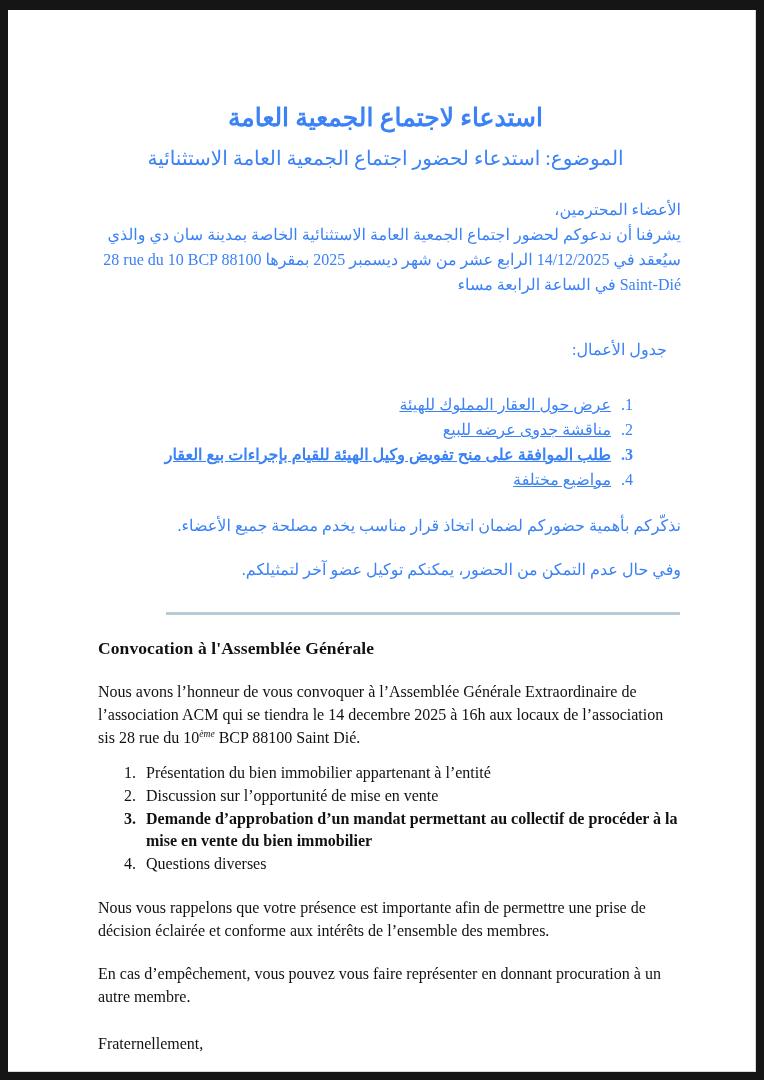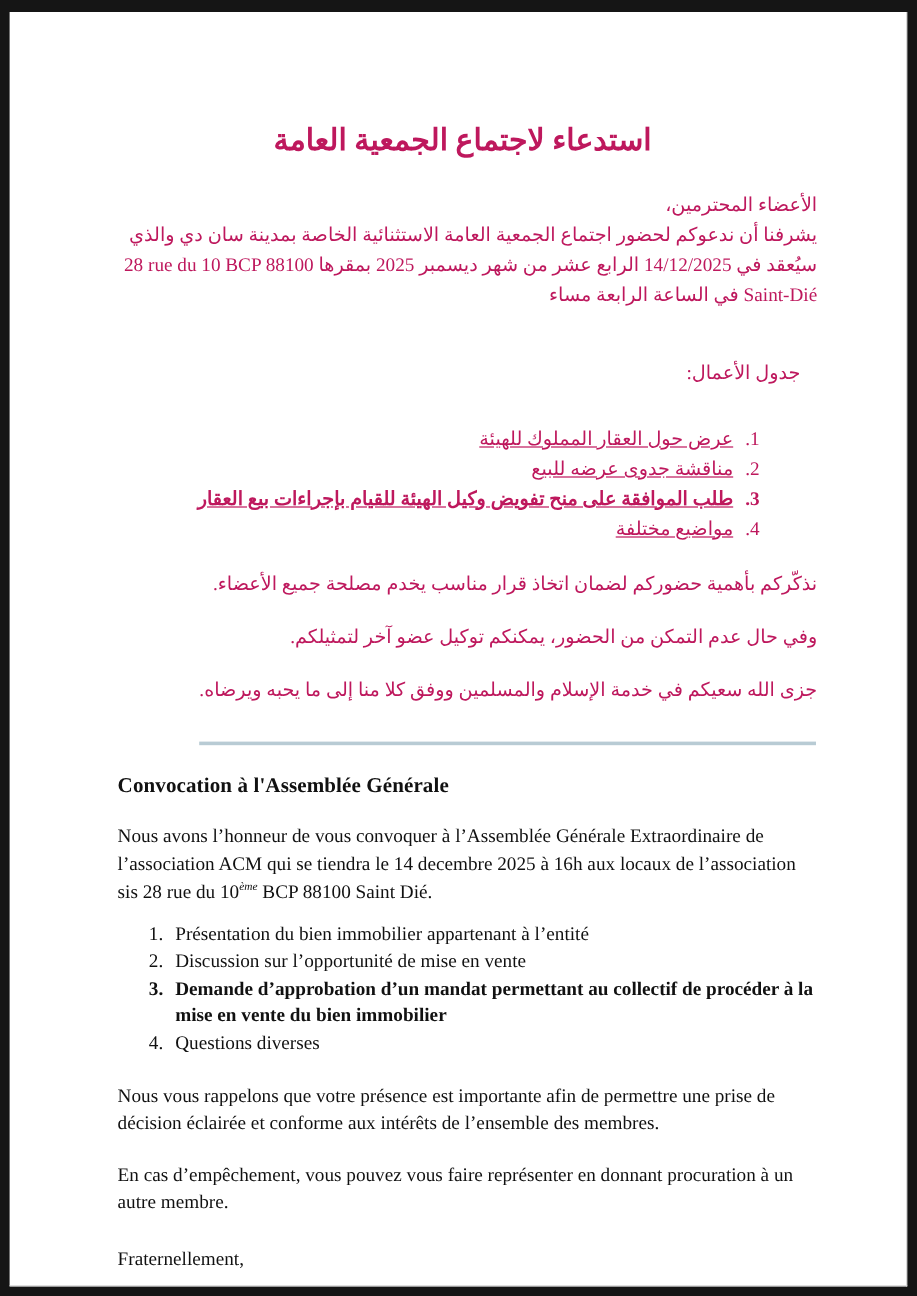--- a/index.html
+++ b/index.html
@@ -42,21 +42,21 @@
     width: 100%;
     height: 100%;
     box-sizing: border-box;
     padding: 0 12px;
   }
 
   
   .ar-block {
     direction: rtl;
     text-align: right;
-    color: #be185d;
+    color: #3b82f6;
     padding: 0 62px 0 70px;
   }
   .ar-title {
     text-align: center;
     font-weight: bold;
     font-size: 25px;
     line-height: 1.25;
     letter-spacing: 0px;
     margin: 0;
     padding-top: 92px;
@@ -192,20 +192,21 @@
 <body>
 
 <div class="page-frame">
   <div class="page-sheet">
     <div class="content">
 
       <section class="ar-block">
 
         <h1 class="ar-title">استدعاء لاجتماع الجمعية العامة</h1>
 
+        <p class="ar-subject">الموضوع: استدعاء لحضور اجتماع الجمعية العامة الاستثنائية</p>
 
         <p class="ar-greeting">الأعضاء المحترمين،</p>
 
         <p class="ar-intro">
           <span>يشرفنا أن ندعوكم لحضور اجتماع الجمعية العامة الاستثنائية الخاصة بمدينة سان دي والذي سيُعقد في</span>
           <span class="ltr-run">14/12/2025</span>
           <span>الرابع عشر من شهر ديسمبر</span>
           <span class="ltr-run">2025</span>
           <span>بمقرها</span>
           <span class="ltr-run">28 rue du 10 BCP 88100</span>
@@ -219,21 +220,20 @@
           <li>عرض حول العقار المملوك للهيئة</li>
           <li>مناقشة جدوى عرضه للبيع</li>
           <li class="bold">طلب الموافقة على منح تفويض وكيل الهيئة للقيام بإجراءات بيع العقار</li>
           <li>مواضيع مختلفة</li>
         </ol>
 
         <p class="ar-para">نذكّركم بأهمية حضوركم لضمان اتخاذ قرار مناسب يخدم مصلحة جميع الأعضاء.</p>
 
         <p class="ar-para tight">وفي حال عدم التمكن من الحضور، يمكنكم توكيل عضو آخر لتمثيلكم.</p>
 
-        <p class="ar-para tight">جزى الله سعيكم في خدمة الإسلام والمسلمين ووفق كلا منا إلى ما يحبه ويرضاه.</p>
       </section>
 
       <hr class="separator">
 
       <section class="fr-block">
 
         <h2 class="fr-title">Convocation à l'Assemblée Générale</h2>
 
         <p class="fr-para"><span>Nous avons l’honneur de vous convoquer à l’Assemblée Générale Extraordinaire de l’association ACM qui se tiendra le 14 decembre 2025 à 16h aux locaux de l’association sis 28 rue du 10</span><sup class="ord">ème</sup><span> BCP 88100 Saint Dié.</span></p>
 

